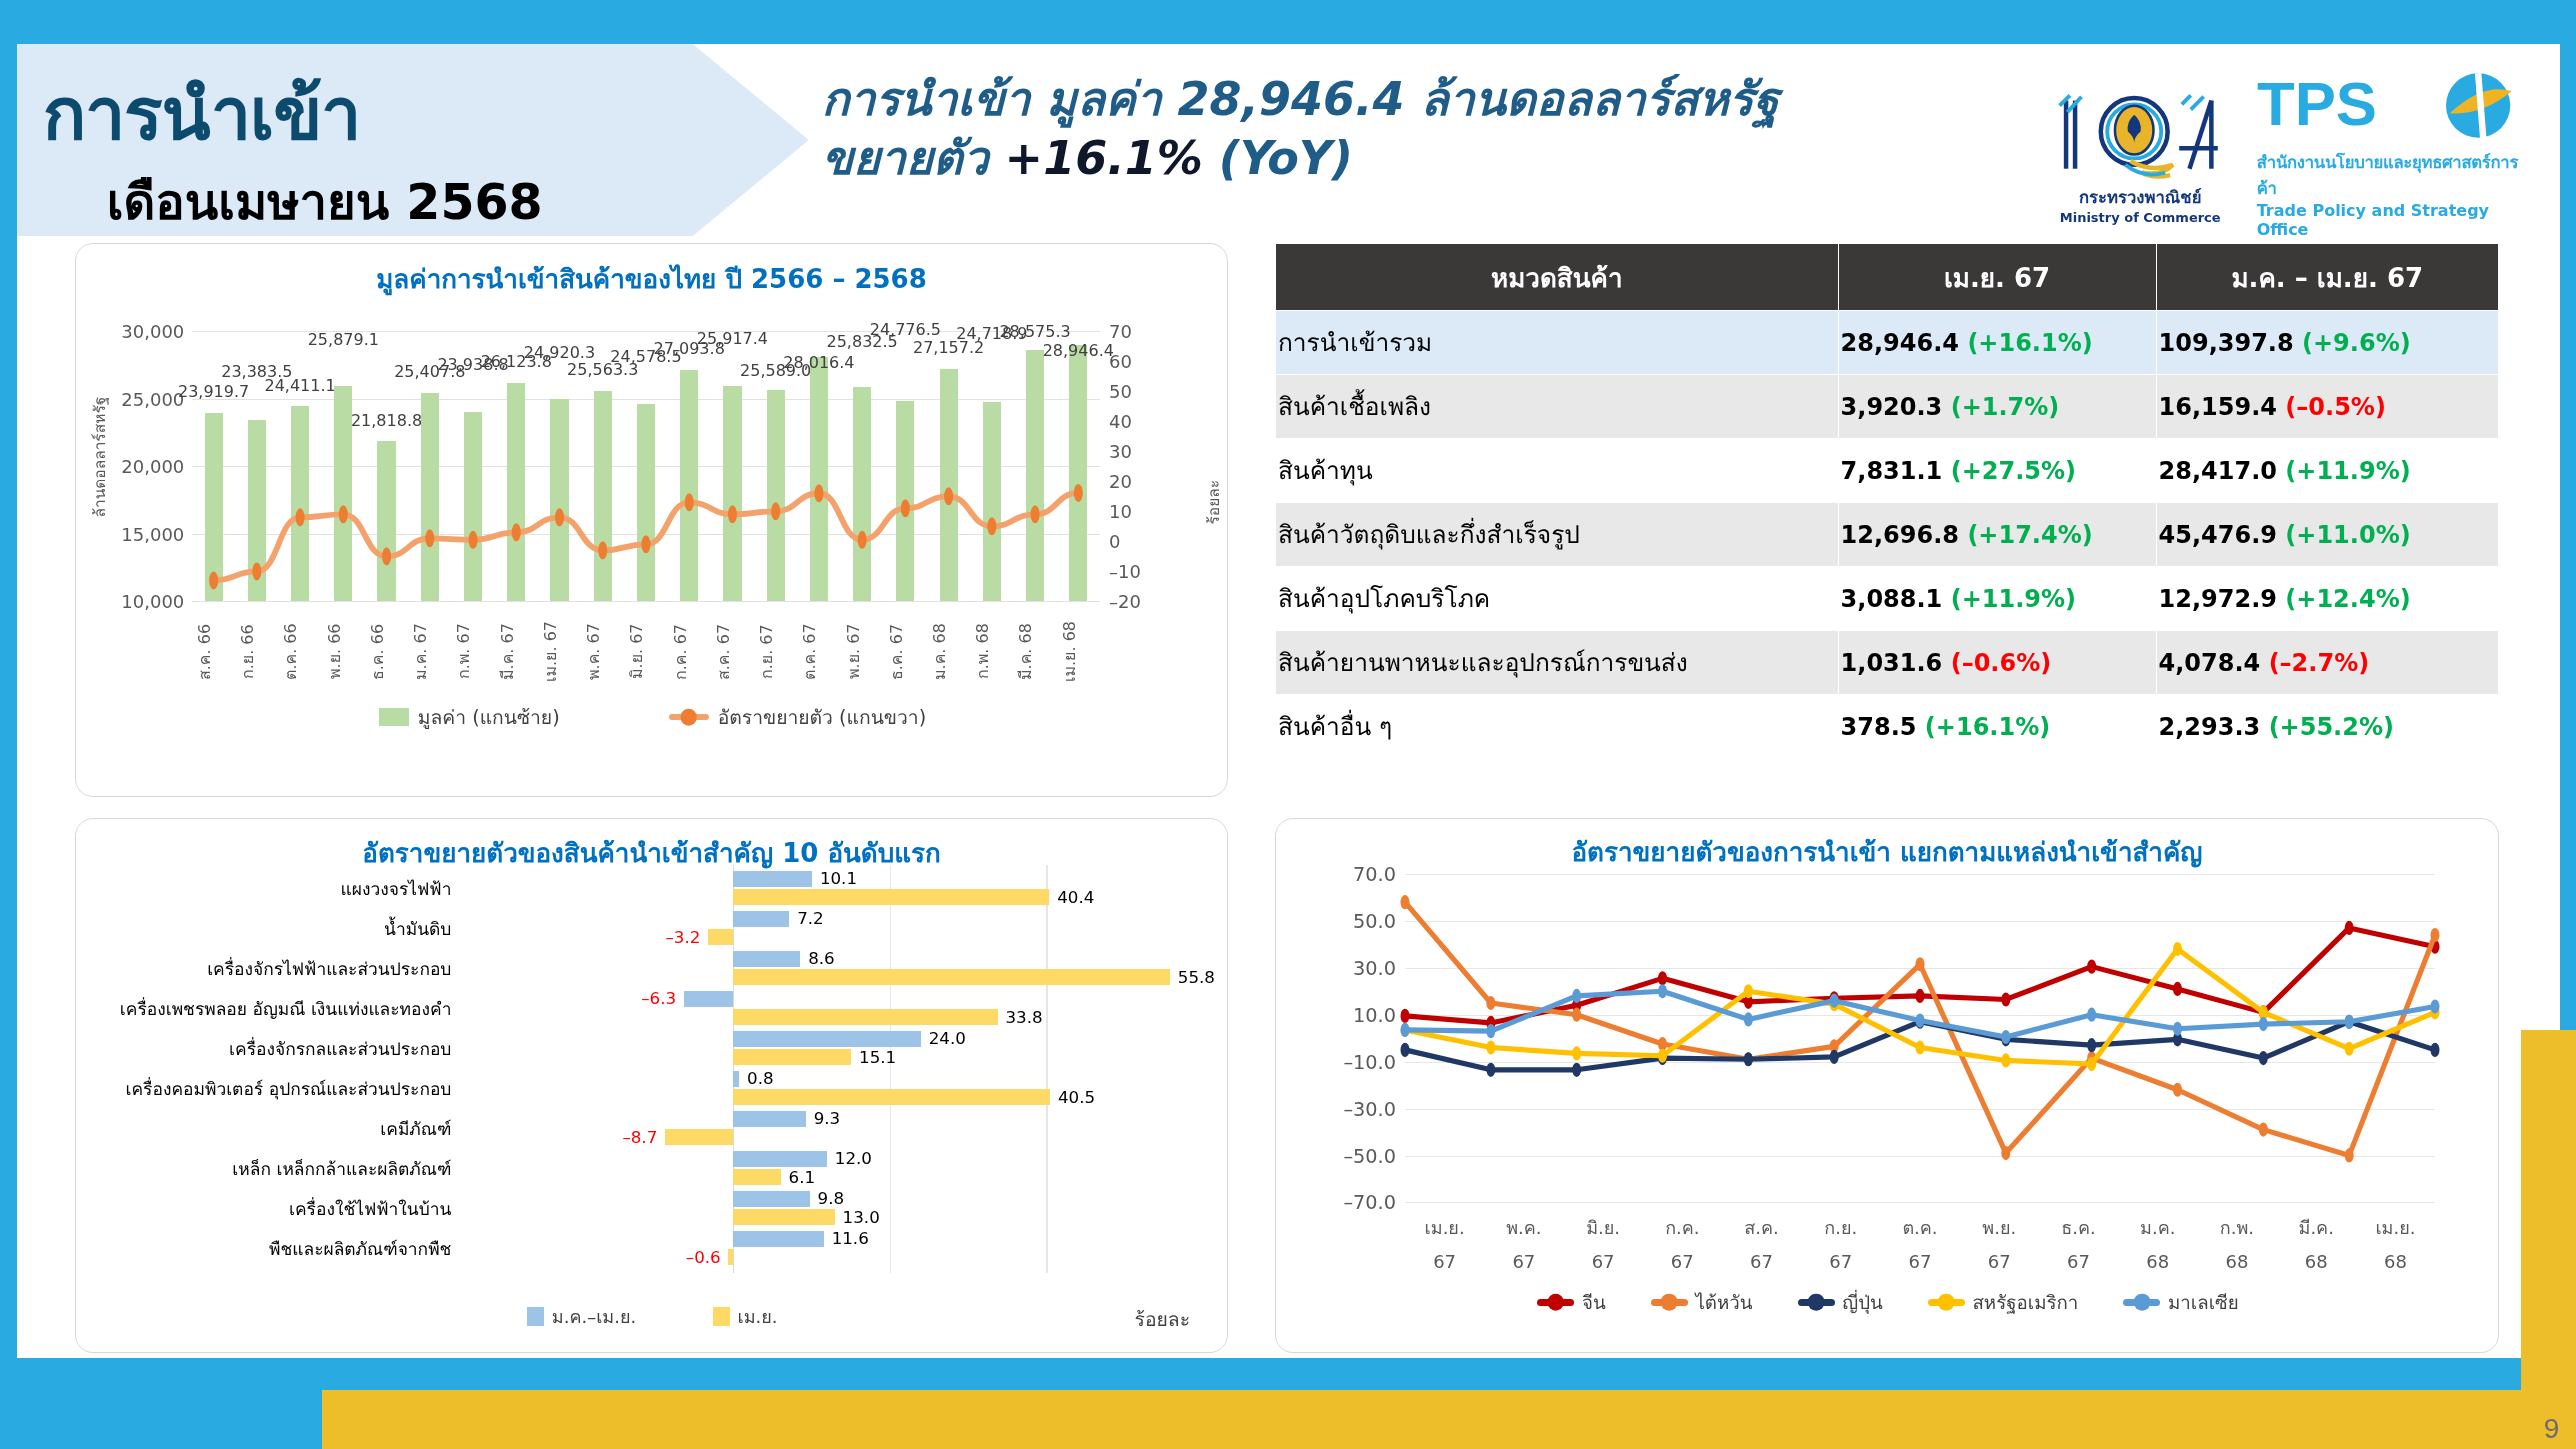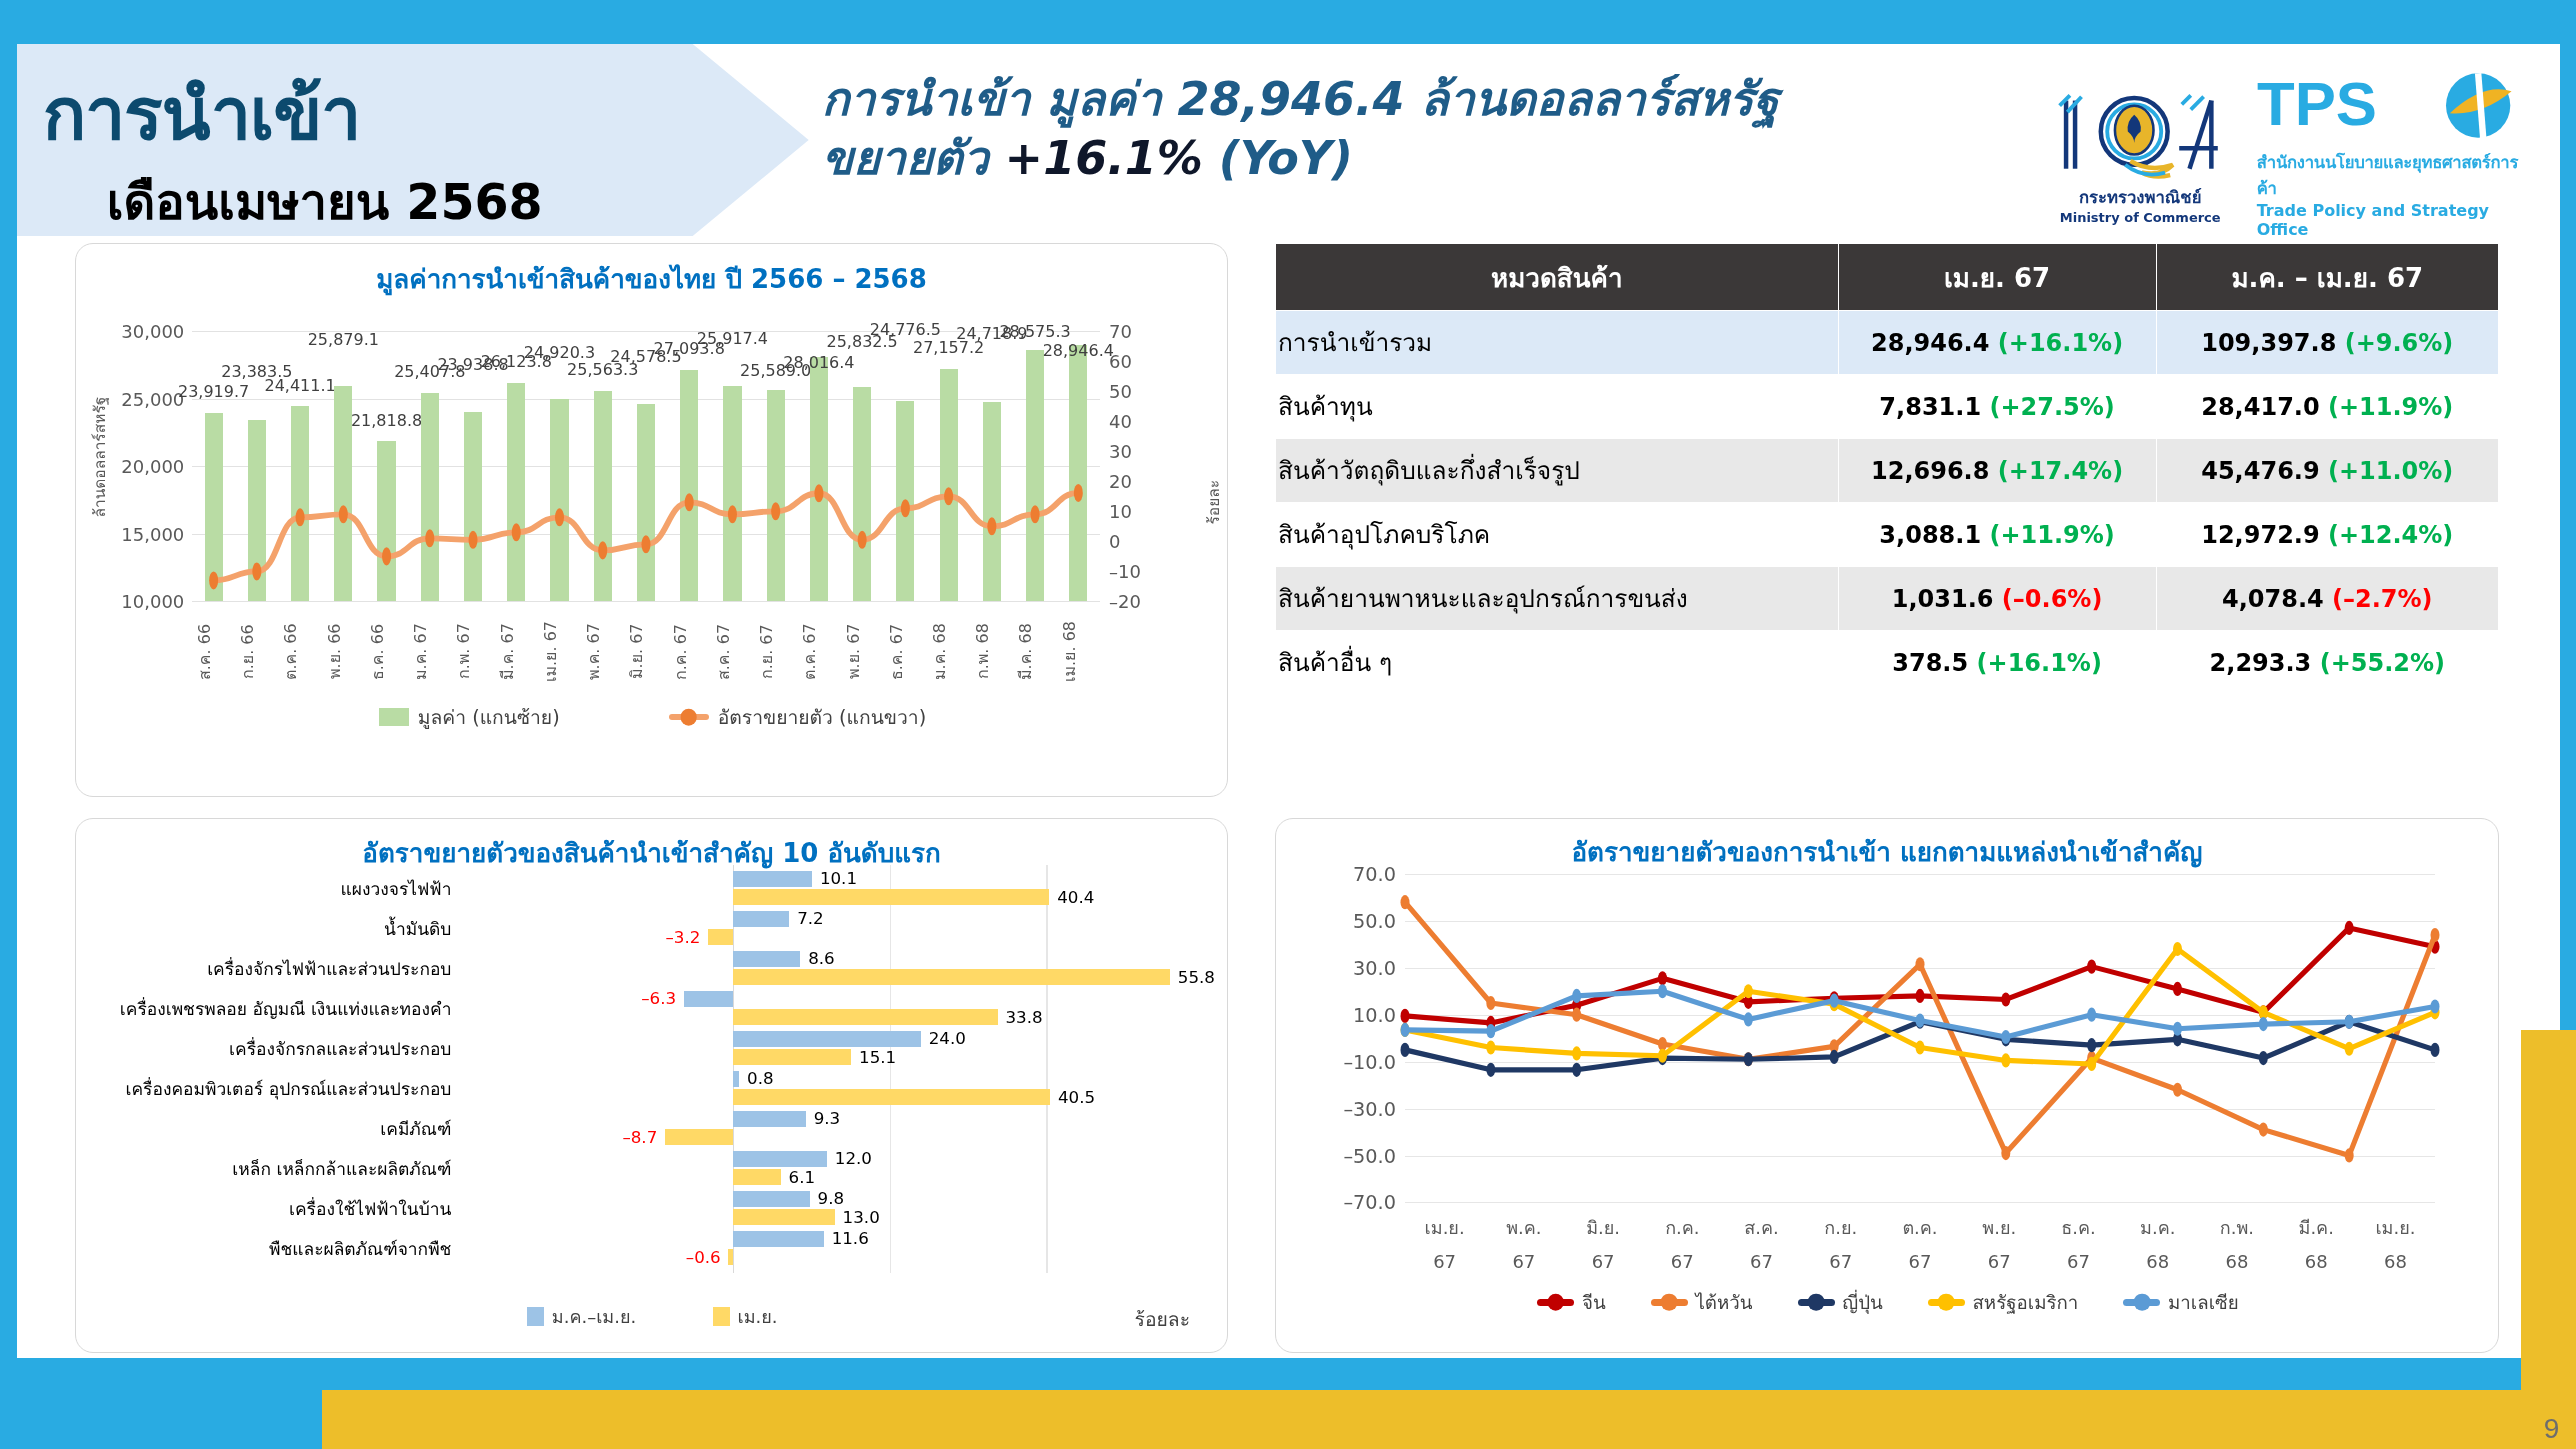--- a/index.html
+++ b/index.html
@@ -142,21 +142,21 @@
   table.maintable { width:100%; border-collapse:collapse; table-layout:fixed; }
   table.maintable th {
     background:#3B3838; color:#ffffff; font-size:26px; font-weight:bold;
     height:67px; text-align:center; border:1.9px solid #ffffff;
   }
   table.maintable td {
     font-size:24px; height:64px; padding:0 2px; border:1.9px solid #ffffff;
     font-weight:bold; color:#000000;
   }
   table.maintable td.cat { text-align:left; font-weight:normal; font-size:24.5px; }
-  table.maintable td.num { text-align:center; white-space:nowrap; }
+  table.maintable td.num { text-align:left; white-space:nowrap; }
   tr.hl td { background:#DCE9F7 !important; }
   tr.alt td { background:#E8E8E8; }
   tr.plain td { background:#ffffff; }
   .up { color:#00B050; }
   .down { color:#FF0000; }
   th.c0 { width:46%; } th.c1 { width:26%; } th.c2 { width:28%; }
 
   
   #card-hbar { left:75px; top:818px; width:1153px; height:535px; }
   #card-hbar .card-title { margin-top:13px; }
@@ -459,20 +459,25 @@
           <th class="c0">หมวดสินค้า</th>
           <th class="c1">เม.ย. 67</th>
           <th class="c2">ม.ค. – เม.ย.  67</th>
         </tr>
       </thead>
       <tbody id="tbl-body">
           <tr class="hl">
             <td class="cat">การนำเข้ารวม</td>
             <td class="num">28,946.4 <span class="up">(+16.1%)</span></td>
             <td class="num">109,397.8 <span class="up">(+9.6%)</span></td>
+          </tr>
+          <tr class="alt">
+            <td class="cat">สินค้าเชื้อเพลิง</td>
+            <td class="num">3,920.3 <span class="up">(+1.7%)</span></td>
+            <td class="num">16,159.4 <span class="down">(–0.5%)</span></td>
           </tr>
           <tr class="plain">
             <td class="cat">สินค้าทุน</td>
             <td class="num">7,831.1 <span class="up">(+27.5%)</span></td>
             <td class="num">28,417.0 <span class="up">(+11.9%)</span></td>
           </tr>
           <tr class="alt">
             <td class="cat">สินค้าวัตถุดิบและกึ่งสำเร็จรูป</td>
             <td class="num">12,696.8 <span class="up">(+17.4%)</span></td>
             <td class="num">45,476.9 <span class="up">(+11.0%)</span></td>

